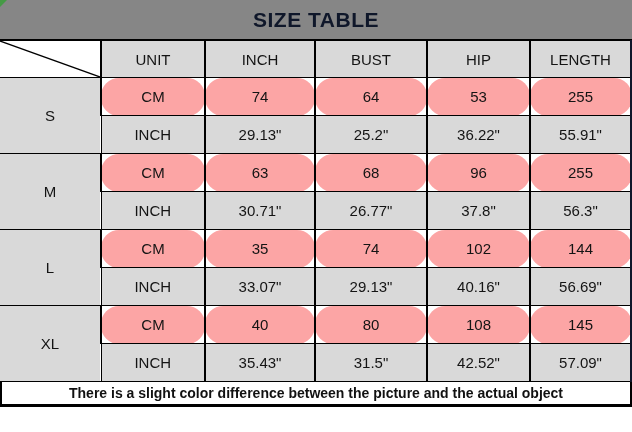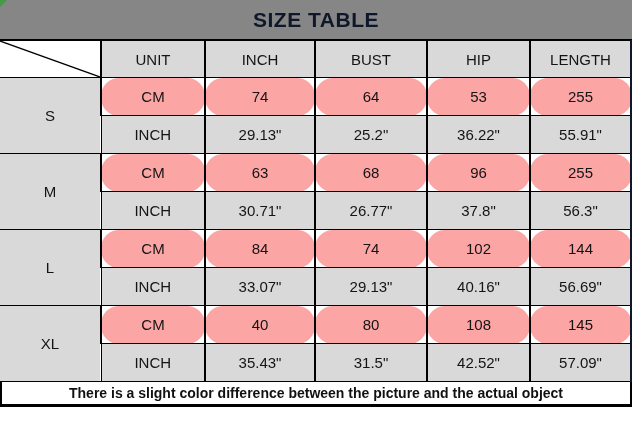--- a/index.html
+++ b/index.html
@@ -140,21 +140,21 @@
       <td class="gray">INCH</td>
       <td class="gray">30.71"</td>
       <td class="gray">26.77"</td>
       <td class="gray">37.8"</td>
       <td class="gray">56.3"</td>
     </tr>
 
     <tr>
       <td rowspan="2" class="gray">L</td>
       <td class="white">CM</td>
-      <td class="white">84</td>
+      <td class="white">35</td>
       <td class="white">74</td>
       <td class="white">102</td>
       <td class="white">144</td>
     </tr>
     <tr>
       <td class="gray">INCH</td>
       <td class="gray">33.07"</td>
       <td class="gray">29.13"</td>
       <td class="gray">40.16"</td>
       <td class="gray">56.69"</td>

